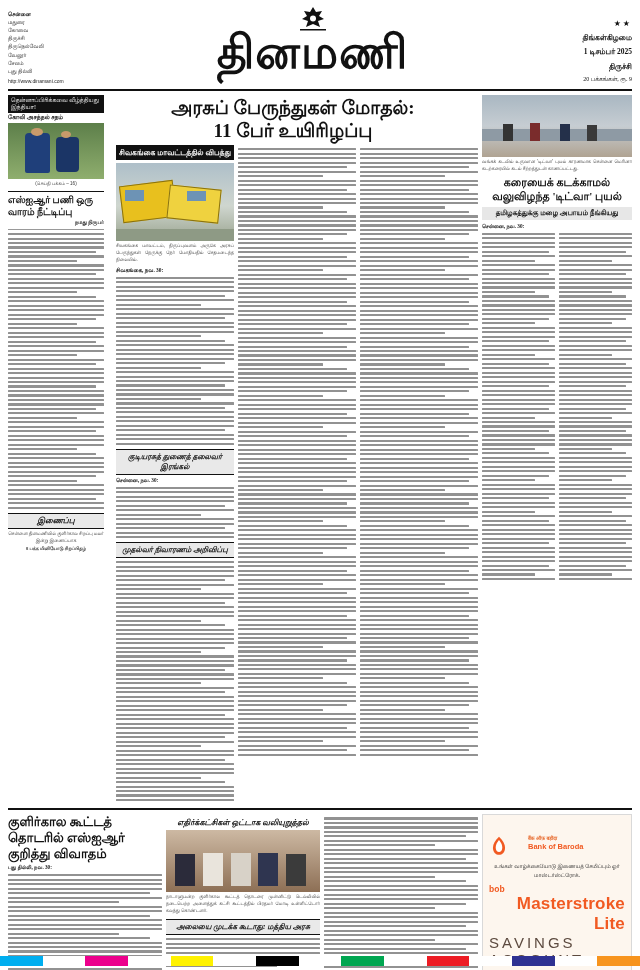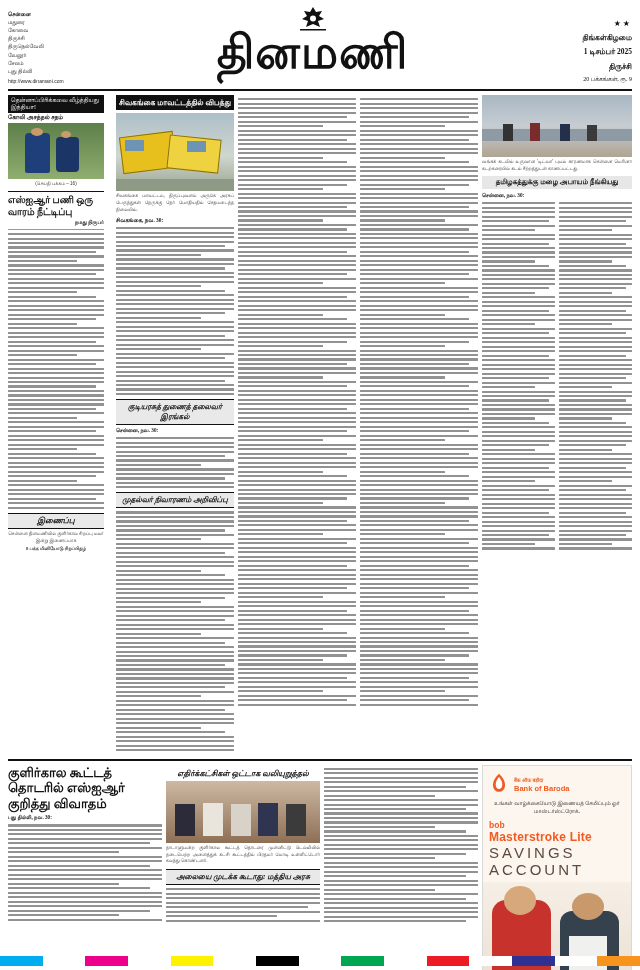--- a/index.html
+++ b/index.html
@@ -84,28 +84,28 @@
 
   
   .sec2 { margin-top:5px; border-top:2px solid #111; padding-top:4px; display:grid; grid-template-columns: 1fr 1fr 1fr 150px; gap:4px;}
   .sec2-head { font-family:"Liberation Serif",serif; font-weight:bold; font-size:13px; line-height:1.2; }
 
   
   .ad {
     border:1px solid #d9d9d9; background:#fdf6ee; height:100%;
     position:relative; overflow:hidden;
   }
-  .ad-top { display:flex; align-items:flex-end; gap:4px; padding:6px 5px 2px; }
+  .ad-top { display:flex; align-items:flex-start; gap:18px; padding:20px 5px 2px; }
   .bob-logo { width:22px; height:22px; position:relative; flex:0 0 auto;}
   .bob-txt { font-size:5px; line-height:1.3; color:#e7692c; font-weight:bold;}
   .bob-txt b { display:block; font-size:7.5px; color:#f15a22;}
   .ad-line { font-size:5.6px; padding:3px 6px; color:#222; line-height:1.5; text-align:center;}
   .ad-title { padding:2px 6px; }
   .ad-title .t1 { font-size:8.5px; color:#f15a22; font-weight:bold;}
-  .ad-title .t2 { font-size:12px; color:#f15a22; font-weight:bold; letter-spacing:.2px;}
+  .ad-title .t2 { font-size:17px; color:#f15a22; font-weight:bold; letter-spacing:.2px;text-align:right;}
   .ad-title .t3 { font-size:15px; color:#5c4a3f; letter-spacing:3px;}
   .ad-photo { height:180px; margin:2px 0 0; position:relative; background:#efe6dc; overflow:hidden;}
 
   
   .footer { position:absolute; left:0; bottom:0; width:640px; height:14px; }
   .cmyk { display:flex; height:10px; }
   .cmyk span { flex:1; }
 
   .tiny { font-size:4.6px; line-height:1.5; text-align:justify; color:#333; }
   .byline { font-size:5.2px; font-weight:bold; text-align:right; }
@@ -229,20 +229,24 @@
           <i></i>
           <i></i>
           <i></i>
       </div>
       <div class="sub-h bar tamil">இணைப்பு</div>
       <div class="tiny center tamil">சென்னை தினமணியில் குளிர்கால சிறப்பு மலர் இன்று இணைப்பாக</div>
       <div class="tiny center tamil" style="font-weight:bold;margin-top:2px;">8 பக்க மினியோடு சிறப்பிதழ்</div>
     </div>
 
     <div class="col" style="grid-column: 2 / span 3;">
+      <div class="lead-head">
+        <span>அரசுப் பேருந்துகள் மோதல்:</span>
+        <span class="l2">11 பேர் உயிரிழப்பு</span>
+      </div>
 
       <div style="display:grid;grid-template-columns:1fr 1fr 1fr;gap:4px;margin-left:8px;">
 
         <div>
           <div class="black-band tamil">சிவகங்கை மாவட்டத்தில் விபத்து</div>
           <div class="photo" style="height:78px;margin-top:3px;">
             <div class="shade" style="background:linear-gradient(180deg,#aebfc9 0%,#cfd6cf 55%,#9aa48f 100%);"></div>
             <div style="position:absolute;left:4%;top:26%;width:46%;height:48%;background:#e8c01e;border:1px solid #8a7211;transform:rotate(-7deg);"></div>
             <div style="position:absolute;left:44%;top:30%;width:44%;height:44%;background:#efd23f;border:1px solid #8a7211;transform:rotate(6deg);"></div>
             <div style="position:absolute;left:8%;top:34%;width:16%;height:14%;background:#6d93b5;"></div>
@@ -653,20 +657,24 @@
     <div class="col">
       <div class="photo" style="height:62px;">
         <div class="shade" style="background:linear-gradient(180deg,#a9b7c2 0%,#c6cdd2 50%,#b0a392 100%);"></div>
         <div style="position:absolute;left:0;top:55%;width:100%;height:18%;background:#8e9aa4;"></div>
         <div style="position:absolute;left:14%;top:46%;width:7%;height:28%;background:#333;"></div>
         <div style="position:absolute;left:32%;top:44%;width:7%;height:30%;background:#7a2c2c;"></div>
         <div style="position:absolute;left:52%;top:46%;width:7%;height:28%;background:#24304a;"></div>
         <div style="position:absolute;left:70%;top:47%;width:7%;height:27%;background:#3a3a3a;"></div>
       </div>
       <div class="cap">வங்கக் கடலில் உருவான 'டிட்வா' புயல் காரணமாக சென்னை மெரினா கடற்கரையில் கடல் சீற்றத்துடன் காணப்பட்டது.</div>
+      <div class="rt-head tamil">
+        <span>கரையைக் கடக்காமல்</span><br>
+        <span>வலுவிழந்த 'டிட்வா' புயல்</span>
+      </div>
       <div class="rt-sub tamil">தமிழகத்துக்கு மழை அபாயம் நீங்கியது</div>
       <div style="font-size:5.2px;font-weight:bold;margin-top:3px;" class="tamil">சென்னை, நவ. 30:</div>
       <div style="display:grid;grid-template-columns:1fr 1fr;gap:4px;">
         <div class="lines">
           <i></i>
             <i></i>
             <i></i>
             <i></i>
             <i></i>
             <i></i>

